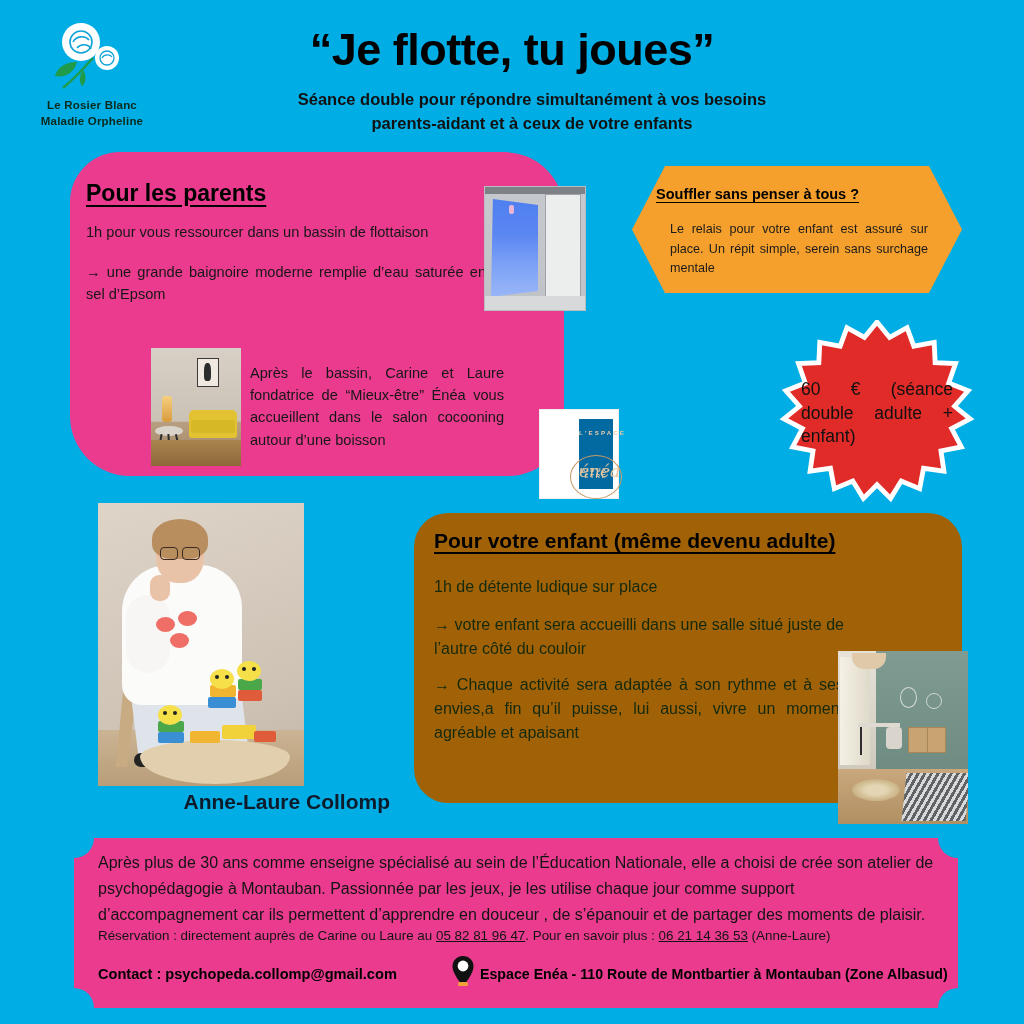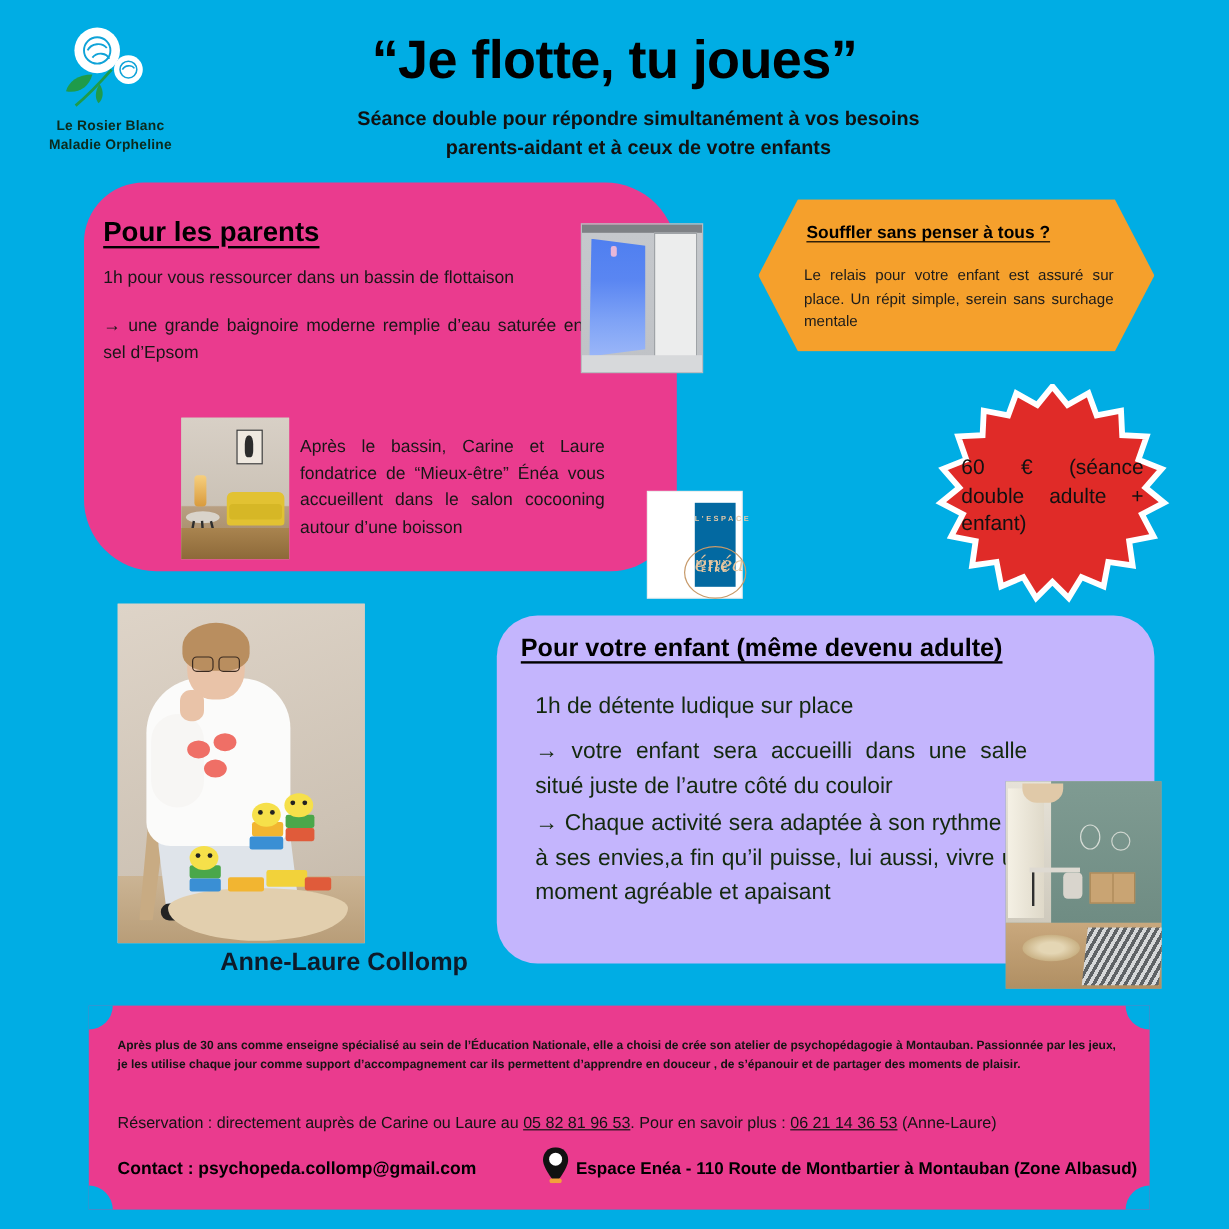--- a/index.html
+++ b/index.html
@@ -98,21 +98,21 @@
     color:#171717;font-size:14.6px;line-height:1.52;text-align:justify;
   }
 
   
   .orange-hex{
     left:632px;top:166px;width:330px;height:127px;
     background:#f5a02c;
     clip-path:polygon(10% 0,90% 0,100% 50%,90% 100%,10% 100%,0 50%);
   }
   .orange-hex .hd{
-    position:absolute;left:40px;top:20px;
+    position:absolute;left:24px;top:20px;
     font-size:14.5px;font-weight:bold;color:#000;
     text-decoration:underline;text-underline-offset:3px;text-align:right;
   }
   .orange-hex .bd{
     position:absolute;left:38px;top:54px;width:258px;
     font-size:12.6px;color:#1b1b1b;line-height:1.55;text-align:justify;
   }
 
   
   .burst{
@@ -148,28 +148,28 @@
     font-family:"DejaVu Serif", serif;
   }
   .enea .l2{
     position:absolute;left:0;right:0;bottom:10px;text-align:center;
     color:#e7c9a6;font-size:6px;letter-spacing:1.8px;font-weight:bold;
   }
 
   
   .child-card{
     left:414px;top:513px;width:548px;height:290px;
-    background:#c4b5fd;border-radius:34px;
+    background:#a16207;border-radius:34px;
   }
   .child-card .hd{
     position:absolute;left:20px;top:16px;
     font-size:21px;font-weight:bold;color:#000;
     text-decoration:underline;text-underline-offset:4px;
   }
-  .c-line{position:absolute;color:#14290e;font-size:19px;line-height:1.5;margin-left:12px;}
+  .c-line{position:absolute;color:#14290e;font-size:16px;line-height:1.5;}
   .c1{left:20px;top:62px;width:420px;}
   .c2{left:20px;top:100px;width:410px;text-align:justify;}
   .c3{left:20px;top:160px;width:410px;text-align:justify;}
 
   .room-photo{
     left:838px;top:651px;width:130px;height:173px;
     overflow:hidden;background:#8fa79c;
   }
   .room-photo .wallL{position:absolute;left:0;top:0;width:38px;height:118px;background:linear-gradient(180deg,#e6e2d8,#cfcabd);}
   .room-photo .wallR{position:absolute;left:38px;top:0;right:0;height:118px;background:linear-gradient(180deg,#7f9b92,#6f8c83);}
@@ -225,22 +225,22 @@
   }
   .footer .notchTL,.footer .notchTR,.footer .notchBL,.footer .notchBR{
     position:absolute;width:20px;height:20px;background:#00ade4;
   }
   .notchTL{left:0;top:0;border-radius:0 0 20px 0;}
   .notchTR{right:0;top:0;border-radius:0 0 0 20px;}
   .notchBL{left:0;bottom:0;border-radius:0 20px 0 0;}
   .notchBR{right:0;bottom:0;border-radius:20px 0 0 0;}
 
   .f-para{
-    position:absolute;left:24px;top:26px;width:840px;
-    color:#141414;font-size:10px;line-height:1.62;font-weight:bold;
+    position:absolute;left:24px;top:12px;width:840px;
+    color:#141414;font-size:16px;line-height:1.62;
   }
   .f-res{
     position:absolute;left:24px;top:90px;width:840px;
     color:#141414;font-size:13.4px;
   }
   .f-res u{text-decoration:underline;}
   .f-contact{
     position:absolute;left:24px;top:128px;
     color:#000;font-size:14.6px;font-weight:bold;
   }
@@ -399,21 +399,21 @@
 
   <div class="abs footer">
     <span class="notchTL"></span>
     <span class="notchTR"></span>
     <span class="notchBL"></span>
     <span class="notchBR"></span>
 
     <div class="f-para">Après plus de 30 ans comme enseigne spécialisé au sein de l’Éducation Nationale, elle a choisi de crée son atelier de psychopédagogie à Montauban. Passionnée par les jeux, je les utilise chaque jour comme support d’accompagnement car ils permettent d’apprendre en douceur , de s’épanouir et de partager des moments de plaisir.</div>
 
     <div class="f-res">
-      <span>Réservation : directement auprès de Carine ou Laure au </span><u>05 82 81 96 53</u><span>. Pour en savoir plus : </span><u>06 21 14 36 53</u><span> (Anne-Laure)</span>
+      <span>Réservation : directement auprès de Carine ou Laure au </span><u>05 82 81 96 47</u><span>. Pour en savoir plus : </span><u>06 21 14 36 53</u><span> (Anne-Laure)</span>
     </div>
 
     <div class="f-contact">Contact : psychopeda.collomp@gmail.com</div>
 
     <svg class="pin" viewBox="0 0 22 30">
       <path d="M11 0C5 0 0.5 4.5 0.5 10.4 0.5 18 11 30 11 30S21.5 18 21.5 10.4C21.5 4.5 17 0 11 0z" fill="#111"></path>
       <circle cx="11" cy="10" r="5.4" fill="#ffffff"></circle>
       <rect x="6" y="26" width="10" height="4" rx="1.5" fill="#f2a13c"></rect>
     </svg>
 

